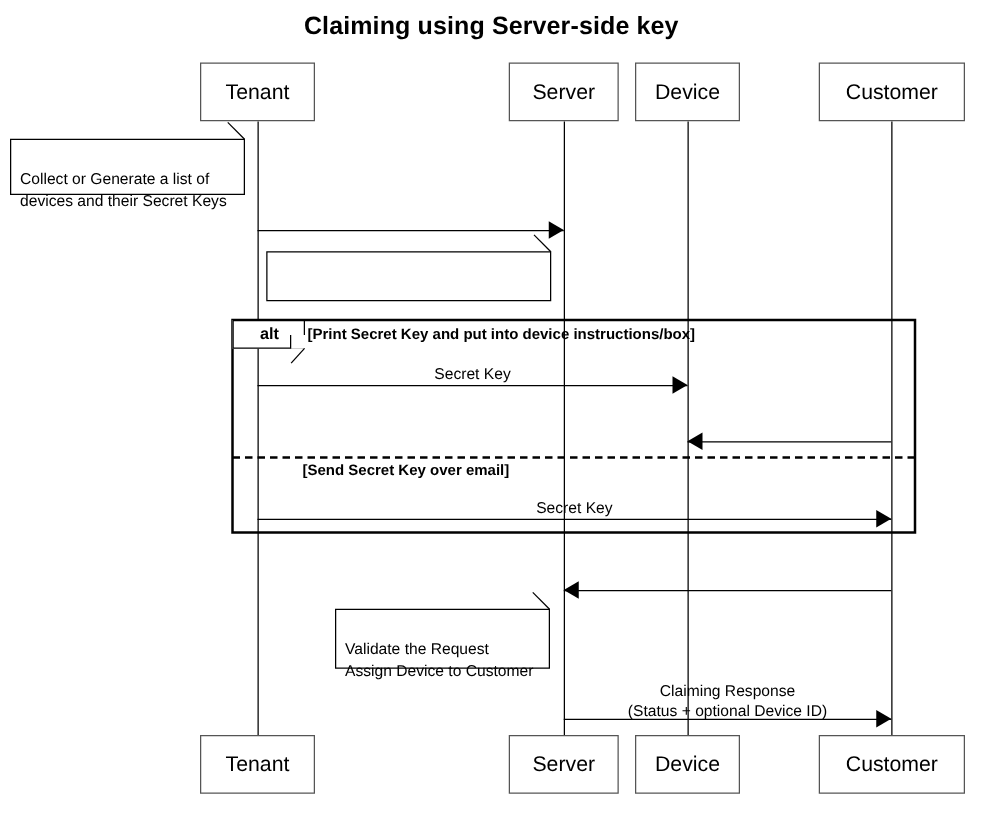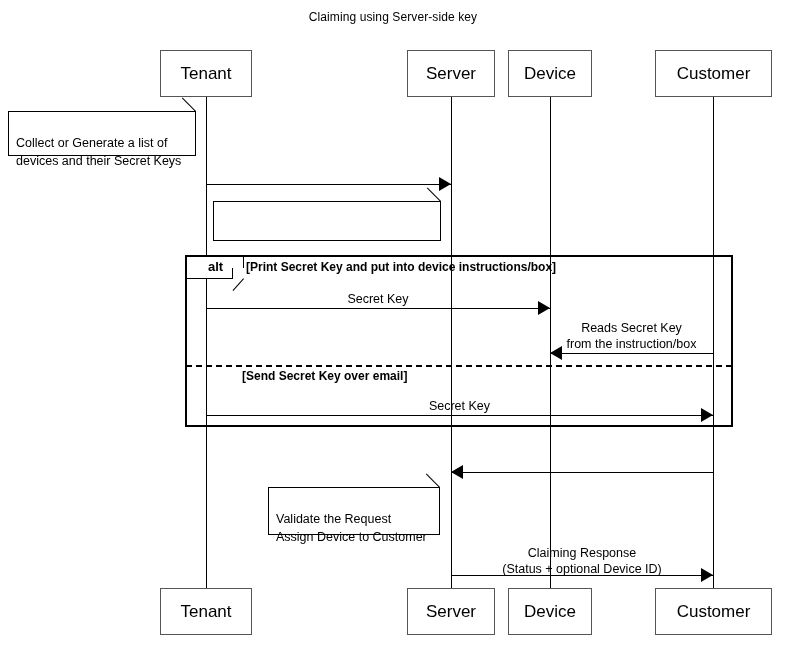--- a/index.html
+++ b/index.html
@@ -17,22 +17,22 @@
     height: 658px;
     background: #ffffff;
     overflow: hidden;
   }
   .title {
     position: absolute;
     left: 0;
     top: 10px;
     width: 786px;
     text-align: center;
-    font-size: 12px;
-    font-weight: normal;
+    font-size: 20px;
+    font-weight: bold;
     letter-spacing: 0.1px;
   }
   .lifeline-line {
     position: absolute;
     width: 1px;
     background: #000000;
   }
   .actor-box {
     position: absolute;
     box-sizing: border-box;
@@ -202,22 +202,20 @@
   <div class="arrow-head right" style="left:439px; top:177px;"></div>
 
   <div class="note" style="left:213px; top:201px; width:228px; height:40px;">
     <span class="dogear-line"></span>
   </div>
 
   <div class="msg-label" style="left:206px; top:291px; width:344px;">Secret Key</div>
   <div class="msg-line" style="left:206px; top:308px; width:344px;"></div>
   <div class="arrow-head right" style="left:538px; top:301px;"></div>
 
-  <div class="msg-label" style="left:550px; top:320px; width:163px;">Reads Secret Key
-from the instruction/box</div>
   <div class="msg-line" style="left:550px; top:353px; width:163px;"></div>
   <div class="arrow-head left" style="left:550px; top:346px;"></div>
 
   <div class="msg-label" style="left:206px; top:398px; width:507px;">Secret Key</div>
   <div class="msg-line" style="left:206px; top:415px; width:507px;"></div>
   <div class="arrow-head right" style="left:701px; top:408px;"></div>
 
   <div class="msg-line" style="left:451px; top:472px; width:262px;"></div>
   <div class="arrow-head left" style="left:451px; top:465px;"></div>
 

